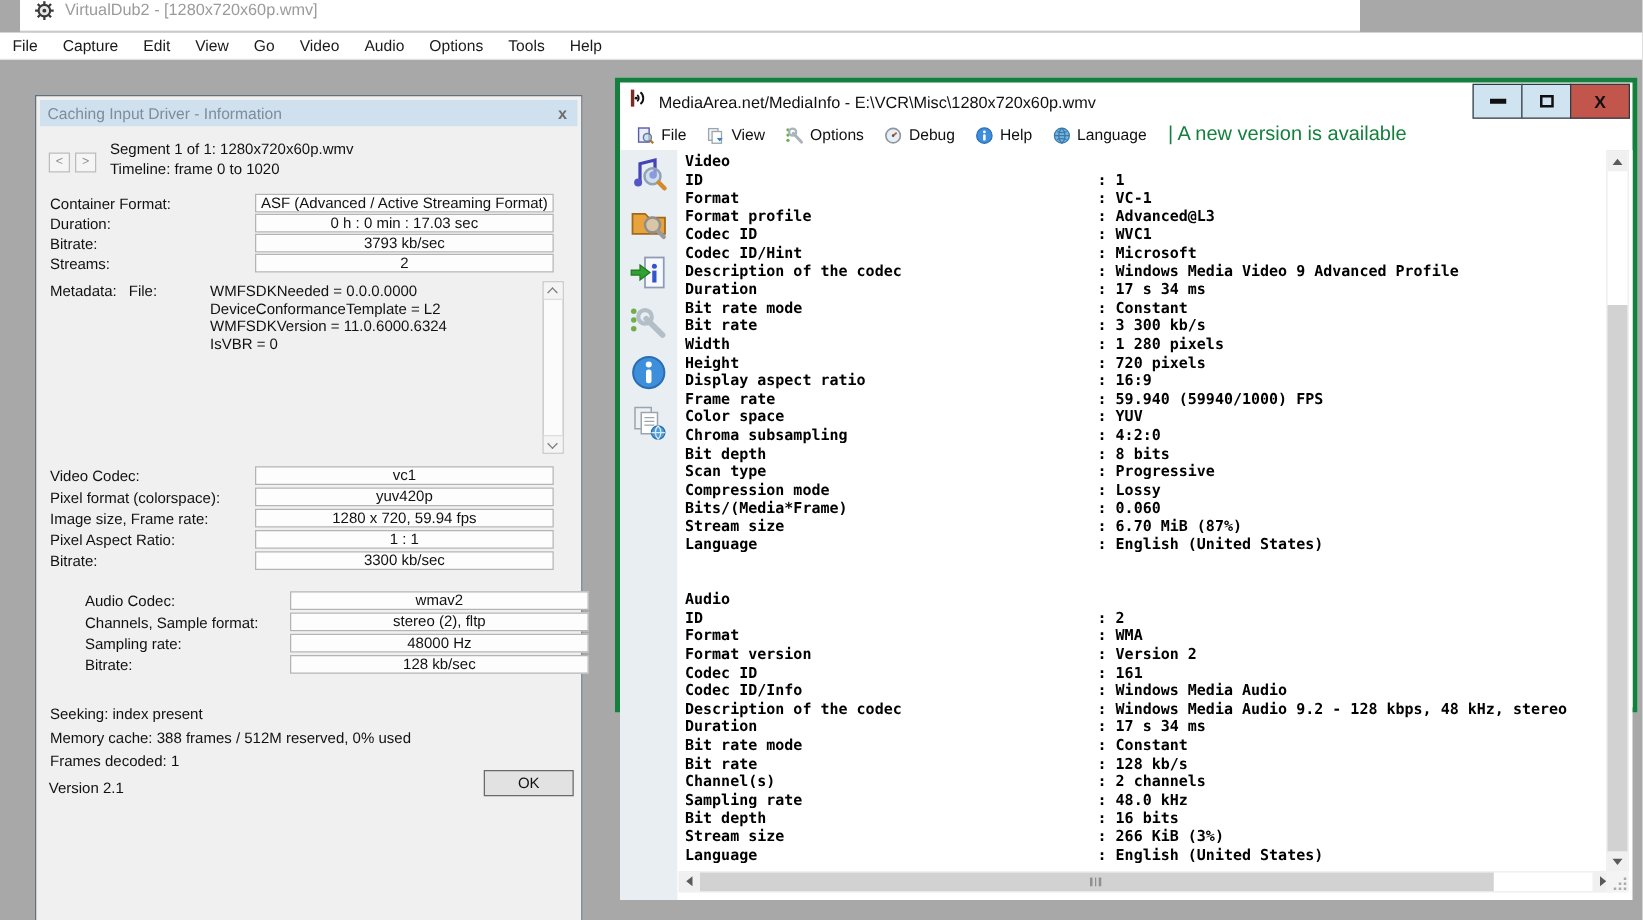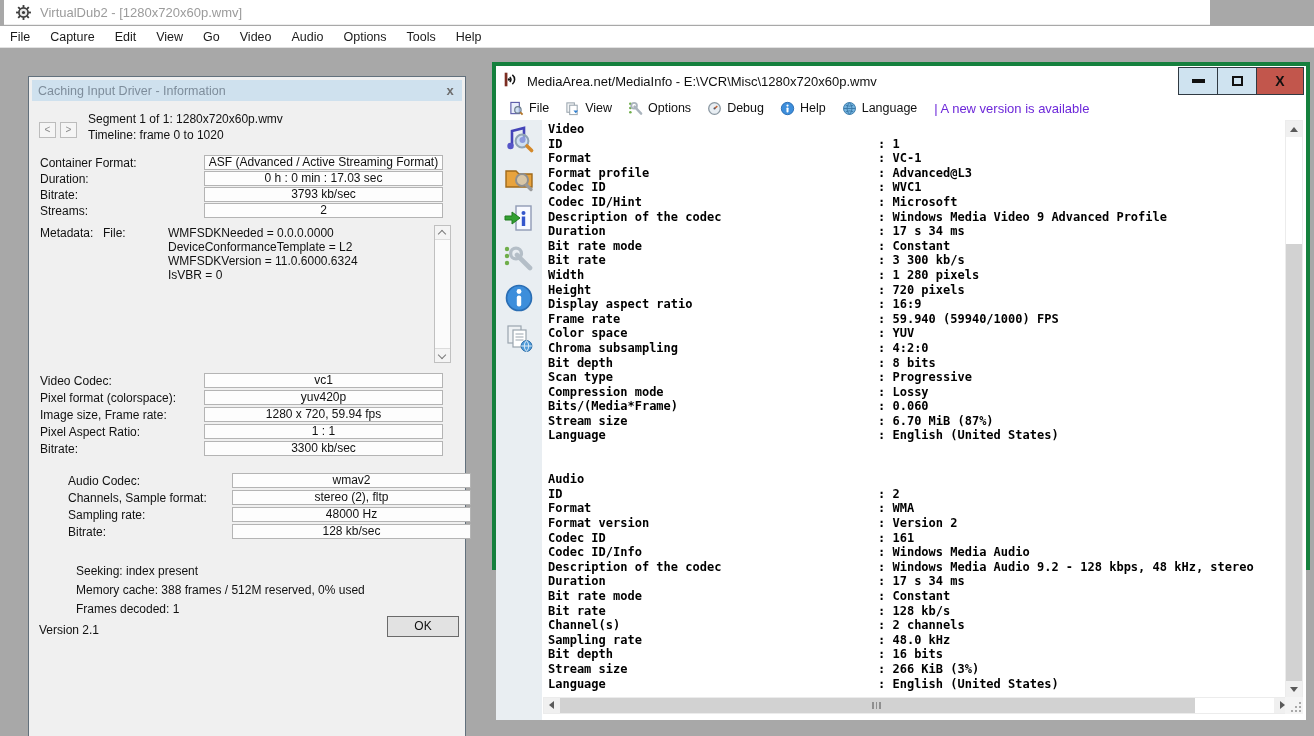--- a/index.html
+++ b/index.html
@@ -1,21 +1,21 @@
 <!DOCTYPE html>
 <html><head>
 <meta charset="utf-8">
 <style>
   * { margin:0; padding:0; box-sizing:border-box; }
   html,body { width:1314px; height:736px; overflow:hidden; }
   body { background:#a8a8a8; font-family:"Liberation Sans", sans-serif; position:relative; }
 
   
-  .vd-titlebar { position:absolute; left:4px; top:0; width:1206px; height:25px; background:#ffffff;
-                 display:flex; align-items:center; gap:8px; padding-left:11px; border-bottom:1px solid #ededed; }
+  .vd-titlebar { position:absolute; left:16px; top:0; width:1072px; height:25px; background:#ffffff;
+                 display:flex; align-items:flex-start; gap:8px; padding-left:11px; border-bottom:1px solid #ededed; }
   .vd-title { font-size:13px; color:#9b9b9b; }
   .vd-appicon { width:17px; height:17px; display:inline-block; }
   .vd-menubar { position:absolute; left:0; top:26px; width:1314px; height:22px; background:#ffffff;
                 display:flex; align-items:center; border-bottom:1px solid #e2e2e2; }
   .vd-menu-item { font-size:12.5px; color:#1a1a1a; padding:0 10px; line-height:22px; cursor:default; }
 
   
   .dialog { position:absolute; left:28px; top:76px; width:438px; height:700px;
             background:#f0f0f0; border:1px solid #62707c; padding:3px; }
   .dlg-titlebar { height:21px; background:#cfe1ee; display:flex; align-items:center; }
@@ -43,42 +43,42 @@
                  background:#fbfbfb; border:1px solid #c0c0c0; }
   .meta-scroll .arr { position:absolute; left:0; width:15px; height:14px; background:#f4f4f4; }
   .meta-scroll .arr.up { top:0; border-bottom:1px solid #dcdcdc; }
   .meta-scroll .arr.down { bottom:0; border-top:1px solid #dcdcdc; }
   .chev { position:absolute; left:4px; width:7px; height:7px; }
   .chev:before { content:""; position:absolute; left:0; top:2px; width:5px; height:5px;
                  border-left:1.6px solid #7a7a7a; border-top:1.6px solid #7a7a7a; transform:rotate(45deg); }
   .chev.d:before { transform:rotate(225deg); top:0; }
   .chev { top:3px; }
 
-  .status-lines { position:absolute; left:8px; top:463px;margin-left:36px; }
+  .status-lines { position:absolute; left:8px; top:463px; }
   .status-line { height:13px; margin-bottom:6px; }
   .dlg-version { position:absolute; left:7px; bottom:7px; }
   .ok-btn { position:absolute; right:3px; bottom:7px; width:72px; height:21px; background:#e2e2e2;
             border:1px solid #6a6a6a; font-size:12px; text-align:center; line-height:19px; }
 
   
   .mi-window { position:absolute; left:492px; top:62px; width:818px; height:508px;
                background:#ffffff; border:4px solid #15803d; }
   .mi-titlebar { height:30px; display:flex; align-items:center; padding-left:7px; position:relative; }
   .mi-title { font-size:13px; color:#101010; padding-left:7px; }
   .mi-controls { position:absolute; right:2px; top:1px; display:flex; }
   .mi-ctrl { width:40px; height:28px; border:1px solid #303a42; background:#cfe3f0; margin-left:-1px;
              display:flex; align-items:center; justify-content:center; }
   .mi-ctrl.close { width:48px; background:#c2564c; }
   .glyph-min { width:13px; height:4px; background:#101010; }
   .glyph-max { width:11px; height:10px; border:2.5px solid #101010; }
   .glyph-close { font-size:14px; font-weight:bold; color:#101010; font-family:"Liberation Sans",sans-serif; }
 
   .mi-menubar { height:24px; display:flex; align-items:center; padding-left:6px; gap:2px; }
   .mi-menu-item { display:flex; align-items:center; gap:5px; padding:0 7px; font-size:12.5px; color:#101010; height:22px; }
-  .mi-notice { font-size:13px; color:#6d28d9; padding-left:8px; }
+  .mi-notice { font-size:16px; color:#15803d; padding-left:8px; }
 
   .mi-client { position:relative; height:600px; background:#ffffff; }
   .mi-iconstrip { position:absolute; left:0; top:0; width:46px; height:600px; background:#e9eef2; }
   .mi-tool { position:absolute; left:7px; width:32px; height:34px; }
 
   .mi-text { position:absolute; left:46px; top:0; width:749px; height:577px; overflow:hidden;
              background:#fff; padding:2px 0 0 6px;
              font-family:"DejaVu Sans Mono", monospace; font-size:12px; font-weight:700; color:#000; }
   .mi-row { height:14.6px; line-height:14.6px; white-space:nowrap; }
   .mi-k { display:inline-block; width:330px; }

